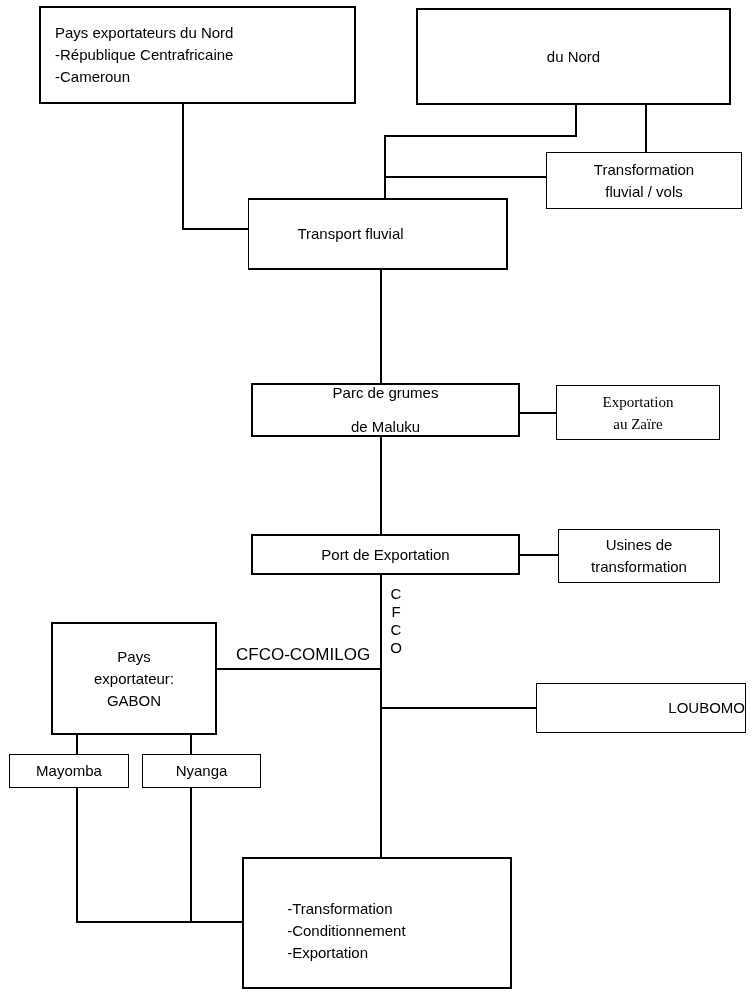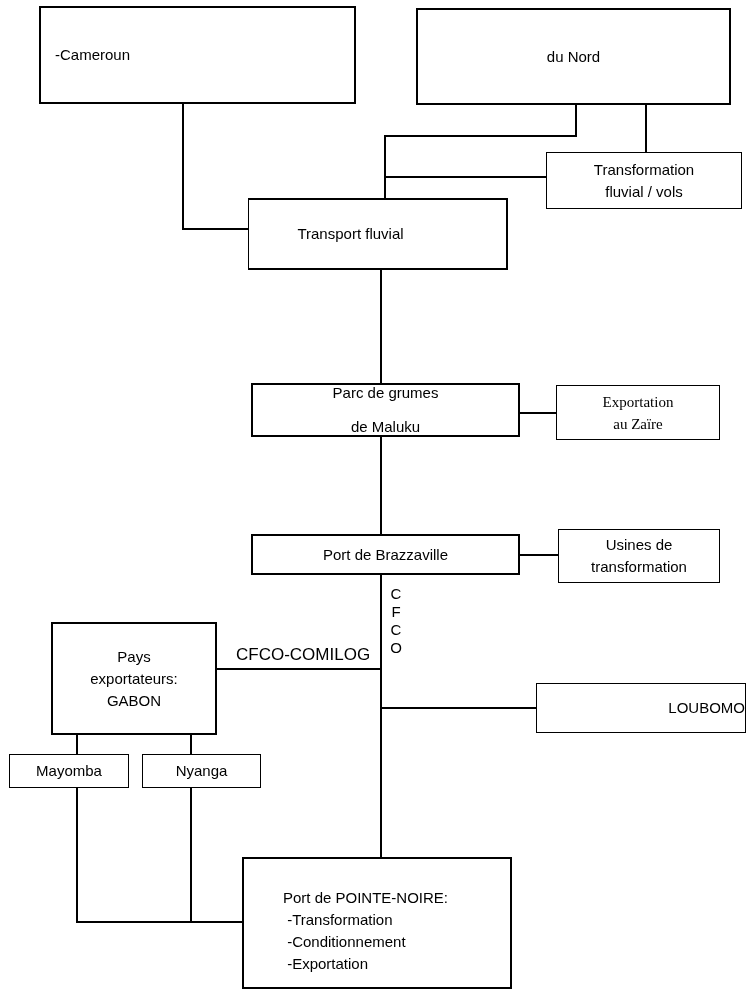--- a/index.html
+++ b/index.html
@@ -35,20 +35,22 @@
 <div class="h" style="left:215px; top:668px; width:167px;"></div>
 <div class="h" style="left:382px; top:707px; width:156px;"></div>
 
 <div class="v" style="left:76px; top:716px; height:38px;"></div>
 <div class="v" style="left:190px; top:716px; height:38px;"></div>
 <div class="v" style="left:76px; top:787px; height:135px;"></div>
 <div class="v" style="left:190px; top:787px; height:135px;"></div>
 <div class="h" style="left:76px; top:921px; width:166px;"></div>
 
 <div class="box left" style="left:39px; top:6px; width:317px; height:98px; padding-left:14px;">
+  <span class="line">Pays exportateurs du Nord</span>
+  <span class="line">-République Centrafricaine</span>
   <span class="line">-Cameroun</span>
 </div>
 
 <div class="box center" style="left:416px; top:8px; width:315px; height:97px;">
   <span class="line">du Nord</span>
 </div>
 
 <div class="box center" style="left:546px; top:152px; width:196px; height:57px; border-width:1.5px;">
   <span class="line">Transformation</span>
   <span class="line">fluvial / vols</span>
@@ -62,48 +64,47 @@
   <span class="line">Parc de grumes</span>
   <span class="line">de Maluku</span>
 </div>
 
 <div class="box center" style="left:556px; top:385px; width:164px; height:55px; border-width:1.5px;font-family:Liberation Serif, serif;">
   <span class="line">Exportation</span>
   <span class="line">au Zaïre</span>
 </div>
 
 <div class="box center" style="left:251px; top:534px; width:269px; height:41px;">
-  <span class="line">Port de Brazzaville</span>
+  <span class="line">Port de Exportation</span>
 </div>
 
 <div class="box center" style="left:558px; top:529px; width:162px; height:54px; border-width:1.5px;">
   <span class="line">Usines de</span>
   <span class="line">transformation</span>
 </div>
 
 <div class="box center" style="left:51px; top:622px; width:166px; height:113px;">
   <span class="line">Pays</span>
-  <span class="line">exportateurs:</span>
+  <span class="line">exportateur:</span>
   <span class="line">GABON</span>
 </div>
 
 <div class="box center" style="left:536px; top:683px; width:210px; height:50px; border-width:1.5px;align-items:flex-end;">
   <span class="line">LOUBOMO</span>
 </div>
 
 <div class="box center" style="left:9px; top:754px; width:120px; height:34px; border-width:1.5px;">
   <span class="line">Mayomba</span>
 </div>
 
 <div class="box center" style="left:142px; top:754px; width:119px; height:34px; border-width:1.5px;">
   <span class="line">Nyanga</span>
 </div>
 
 <div class="box left" style="left:242px; top:857px; width:270px; height:132px; padding-left:39px; padding-top:16px;">
-  <span class="line">Port de POINTE-NOIRE:</span>
   <span class="line" style="white-space:pre;"> -Transformation</span>
   <span class="line" style="white-space:pre;"> -Conditionnement</span>
   <span class="line" style="white-space:pre;"> -Exportation</span>
 </div>
 
 <div class="vlbl" style="left:389px; top:585px;">
   <div>C</div>
   <div>F</div>
   <div>C</div>
   <div>O</div>

